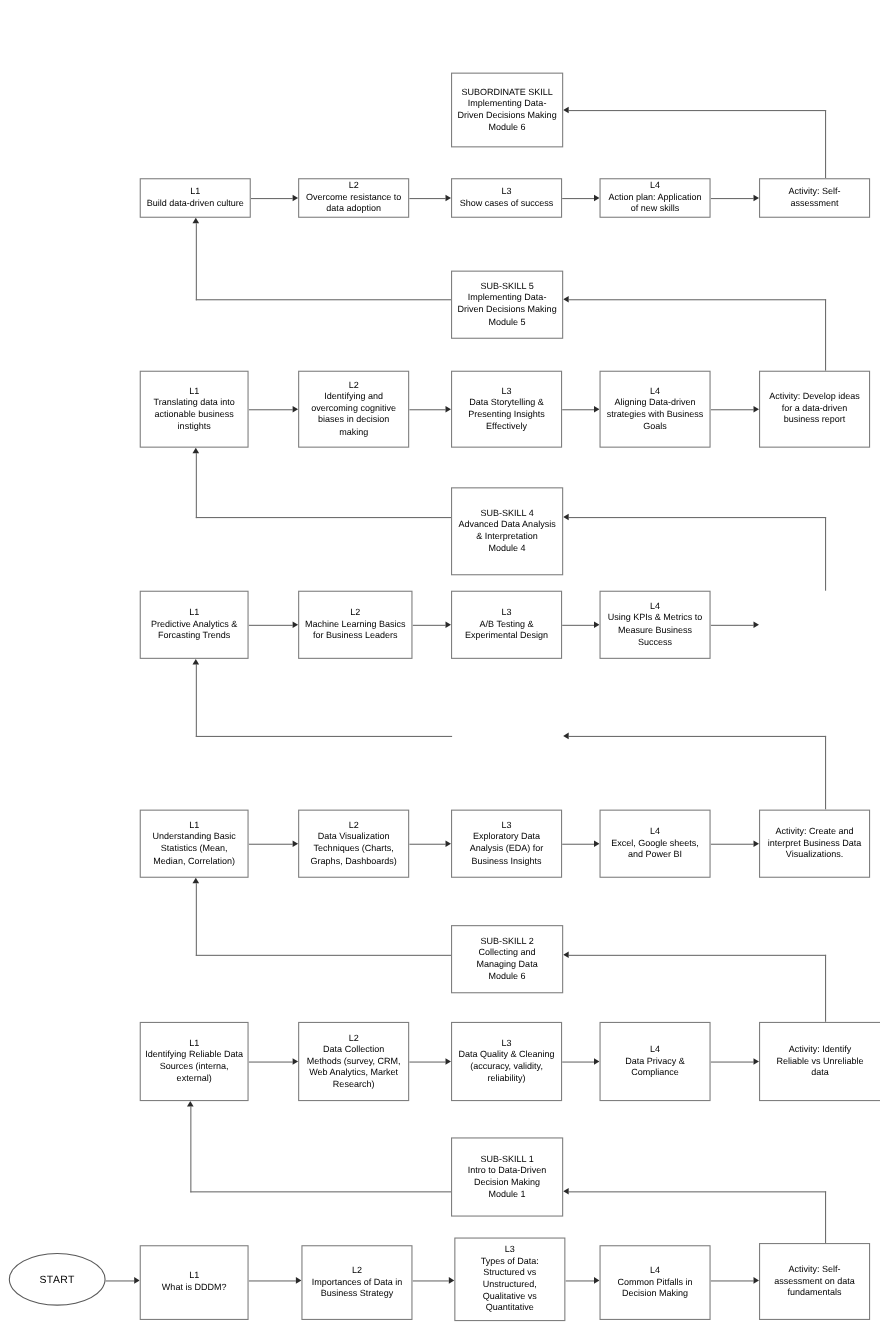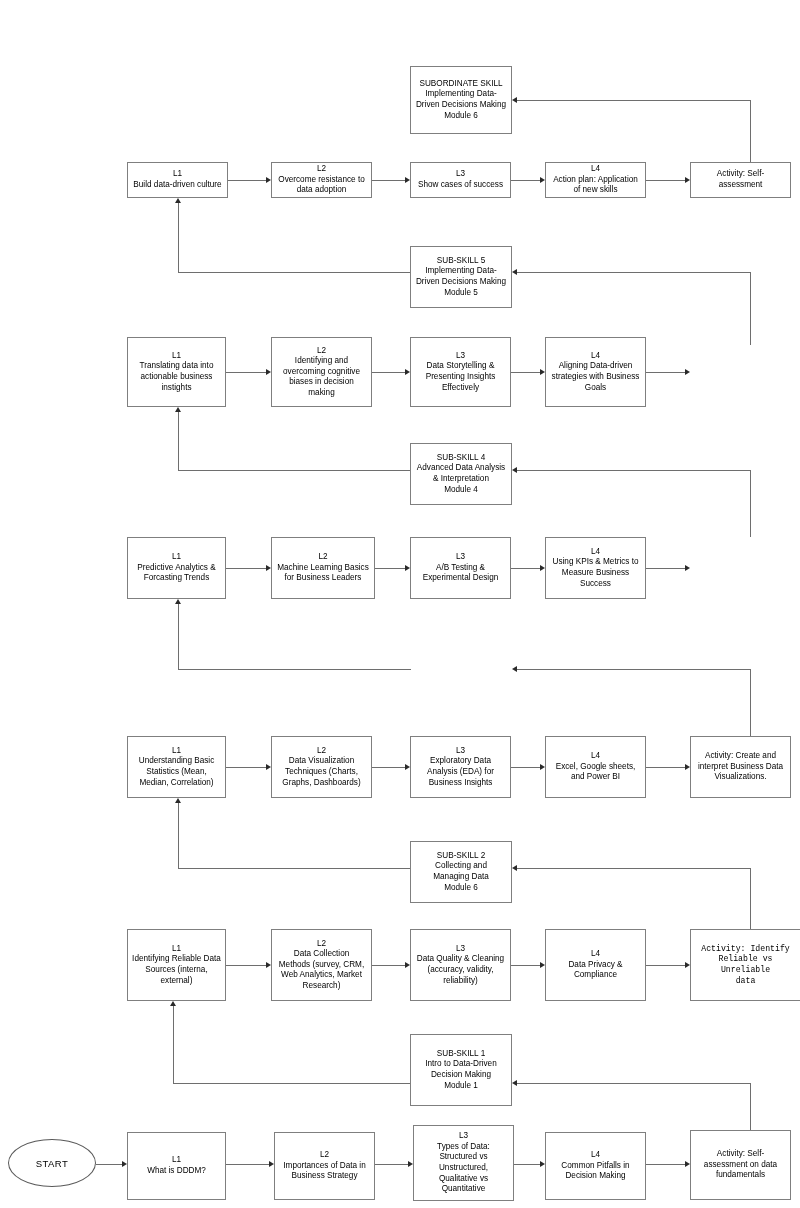--- a/index.html
+++ b/index.html
@@ -175,31 +175,36 @@
 Data Storytelling &amp;
 Presenting Insights
 Effectively</span>
   </div>
   <div class="node" style="left:545px;top:337px;width:101px;height:70px;">
     <span class="txt">L4
 Aligning Data-driven
 strategies with Business
 Goals</span>
   </div>
+  <div class="node" style="left:690px;top:337px;width:101px;height:70px;">
+    <span class="txt">Activity: Develop ideas
+for a data-driven
+business report</span>
+  </div>
 
   <div class="hline" style="left:226px;top:372px;width:40px;"></div>
   <div class="arrowR" style="left:266px;top:369px;"></div>
   <div class="hline" style="left:372px;top:372px;width:33px;"></div>
   <div class="arrowR" style="left:405px;top:369px;"></div>
   <div class="hline" style="left:511px;top:372px;width:29px;"></div>
   <div class="arrowR" style="left:540px;top:369px;"></div>
   <div class="hline" style="left:646px;top:372px;width:39px;"></div>
   <div class="arrowR" style="left:685px;top:369px;"></div>
 
-  <div class="node subskill" style="left:410px;top:443px;width:102px;height:62px;justify-content:center;">
+  <div class="node subskill" style="left:410px;top:443px;width:102px;height:80px;justify-content:center;">
     <span class="txt">SUB-SKILL 4
 Advanced Data Analysis
 &amp; Interpretation
 Module 4</span>
   </div>
   <div class="hline" style="left:178px;top:470px;width:233px;"></div>
   <div class="vline" style="left:178px;top:412px;height:59px;"></div>
   <div class="arrowU" style="left:175px;top:407px;"></div>
   <div class="vline" style="left:750px;top:470px;height:67px;"></div>
   <div class="hline" style="left:517px;top:470px;width:234px;"></div>
@@ -311,21 +316,21 @@
     <span class="txt">L3
 Data Quality &amp; Cleaning
 (accuracy, validity,
 reliability)</span>
   </div>
   <div class="node" style="left:545px;top:929px;width:101px;height:72px;">
     <span class="txt">L4
 Data Privacy &amp;
 Compliance</span>
   </div>
-  <div class="node" style="left:690px;top:929px;width:111px;height:72px;font-family:Liberation Mono, monospace;">
+  <div class="node" style="left:690px;top:929px;width:111px;height:72px;">
     <span class="txt">Activity: Identify
 Reliable vs Unreliable
 data</span>
   </div>
 
   <div class="hline" style="left:226px;top:965px;width:40px;"></div>
   <div class="arrowR" style="left:266px;top:962px;"></div>
   <div class="hline" style="left:372px;top:965px;width:33px;"></div>
   <div class="arrowR" style="left:405px;top:962px;"></div>
   <div class="hline" style="left:511px;top:965px;width:29px;"></div>

